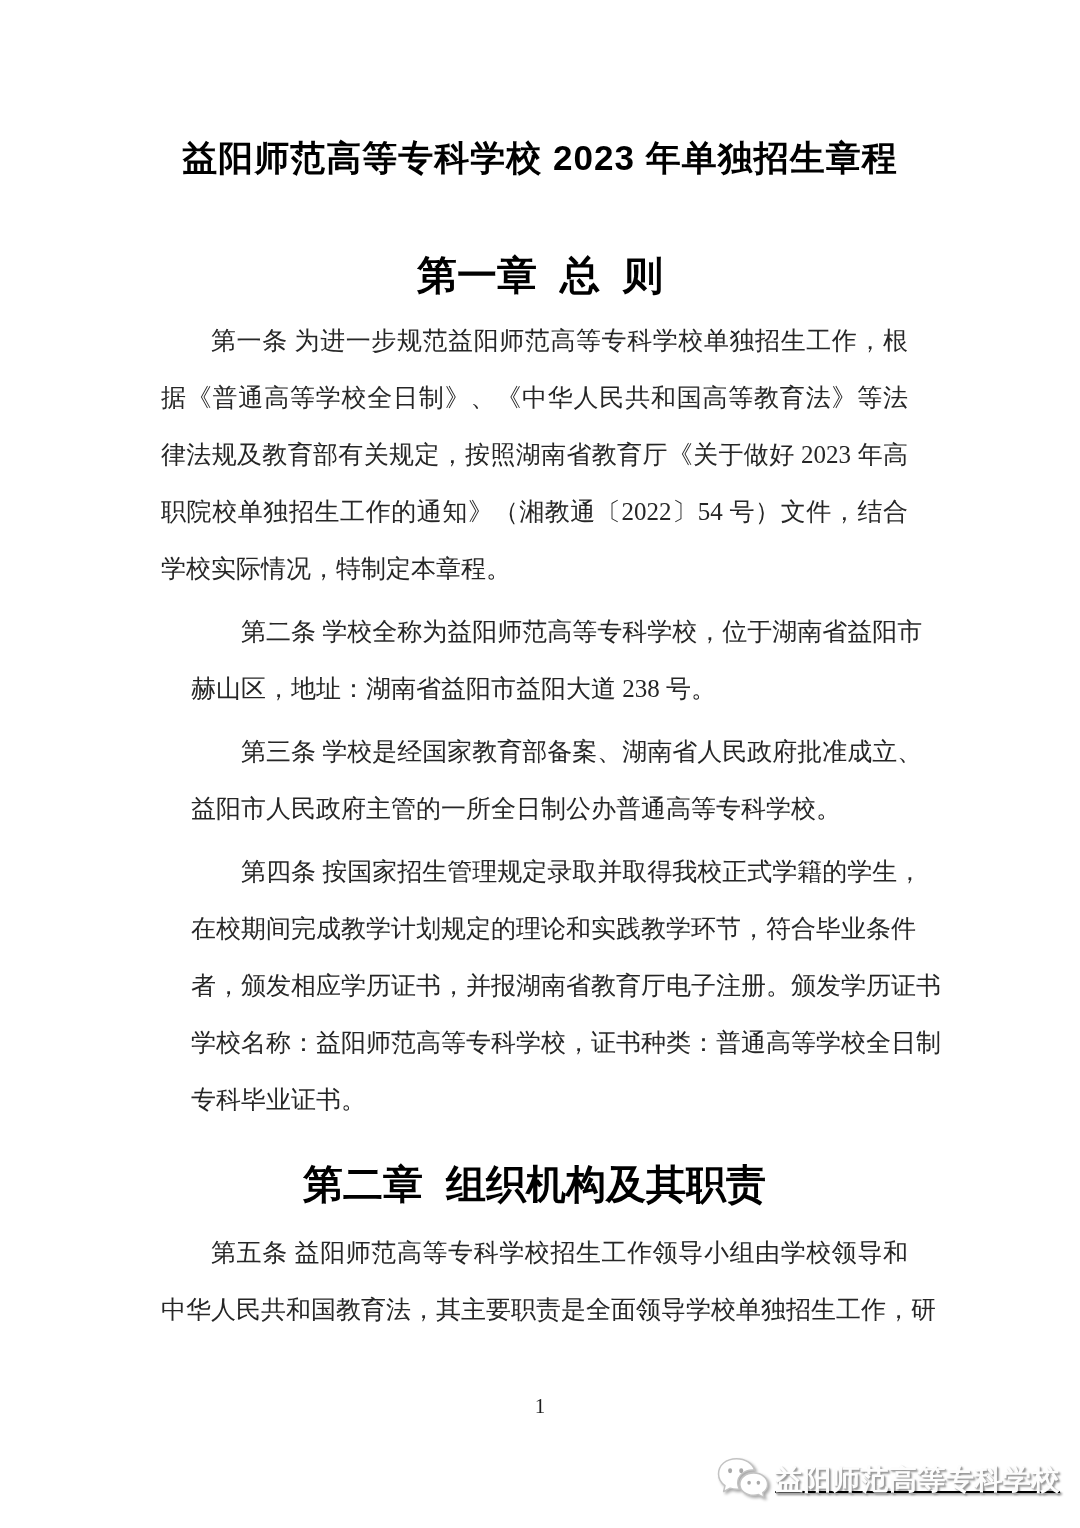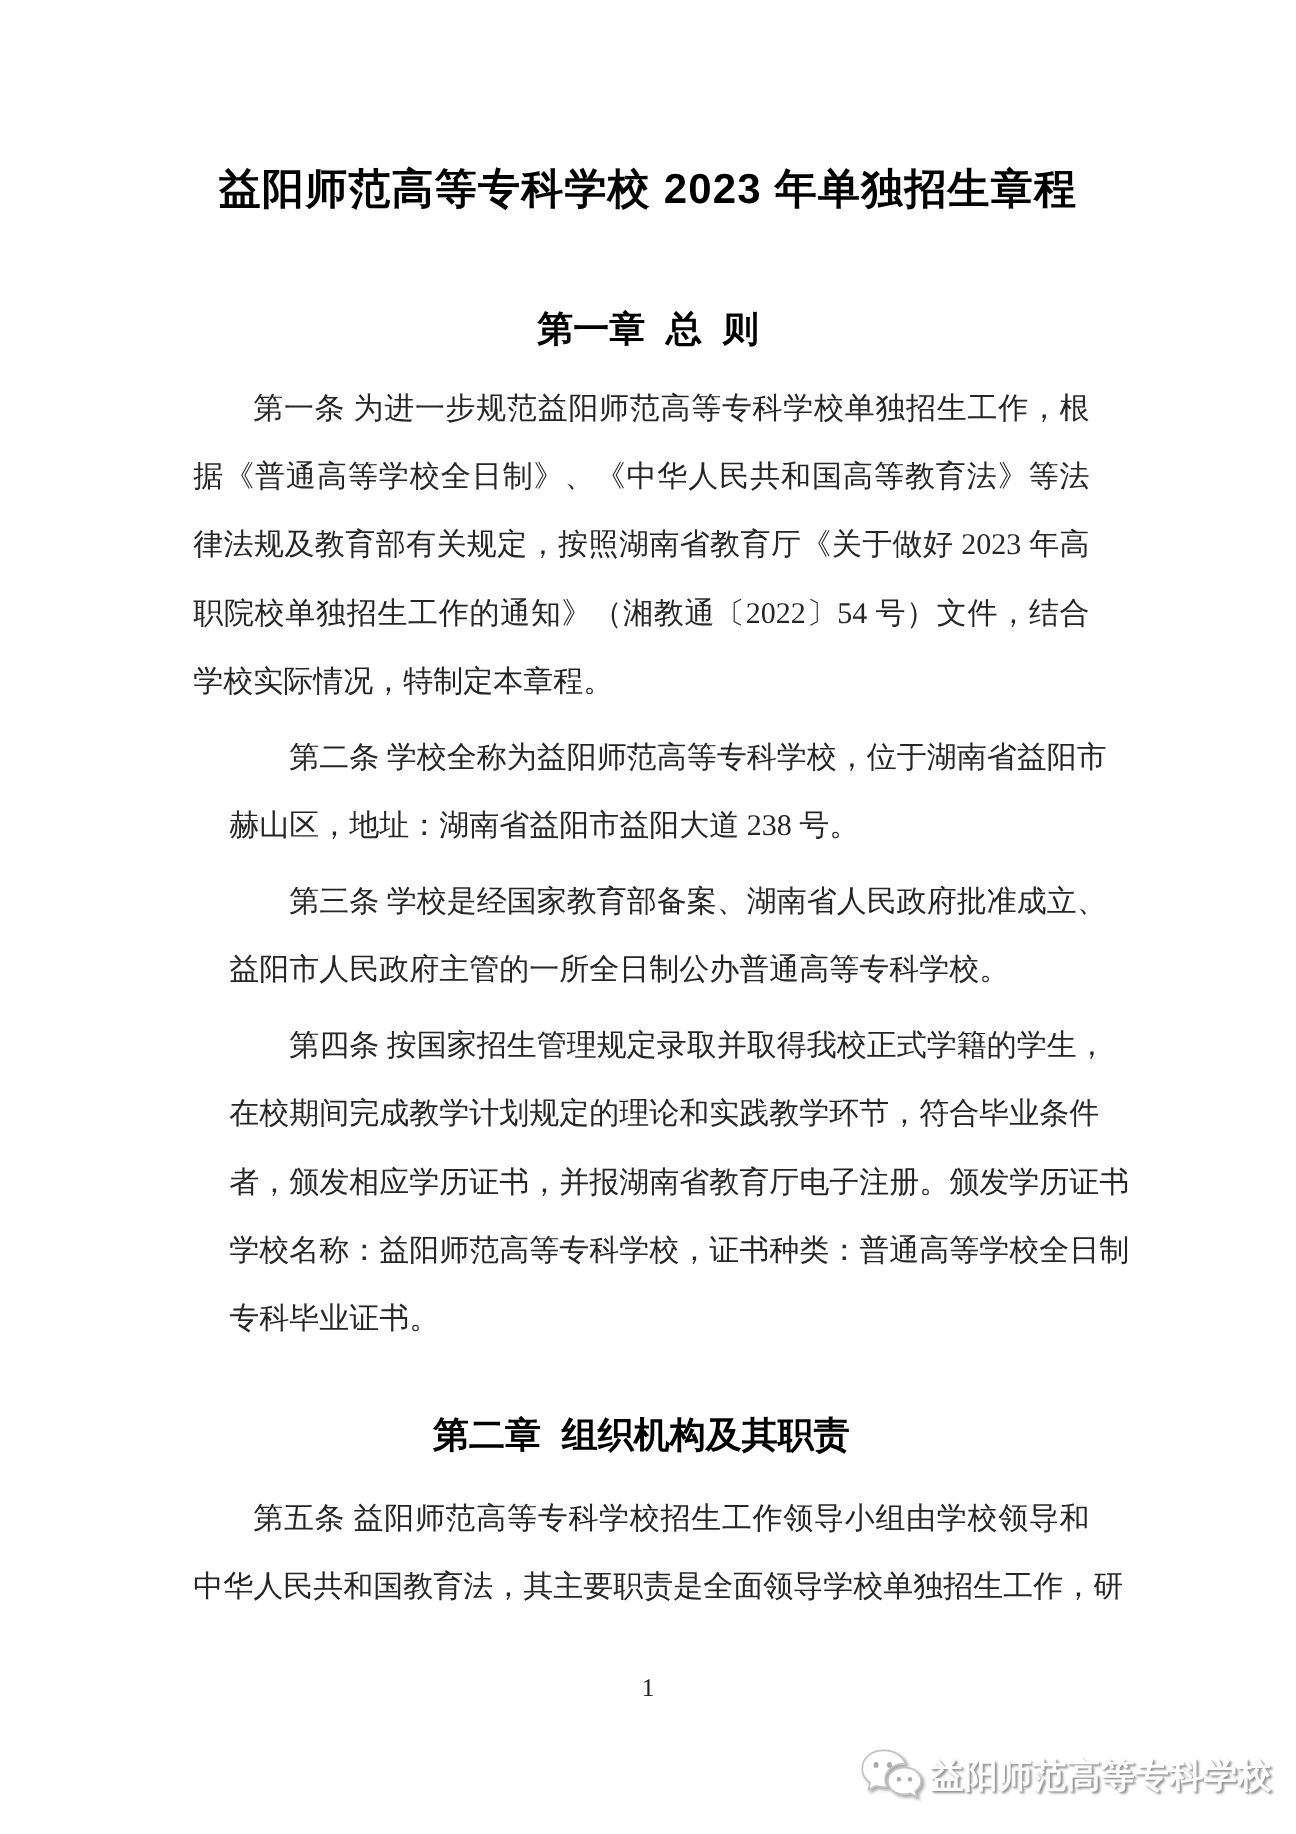--- a/index.html
+++ b/index.html
@@ -29,21 +29,21 @@
     line-height: 44px;
     letter-spacing: 1px;
     color: #000000;
   }
   .chapter-heading {
     margin: 0;
     text-align: center;
     font-family: "Liberation Sans", "DejaVu Sans", sans-serif;
     font-weight: bold;
     color: #000000;
-    font-size: 30px;
+    font-size: 40px;
     word-spacing: 0.3em;
   }
   .heading-1 {
     position: absolute;
     top: 256px;
     left: 0;
     width: 1080px;
     line-height: 38px;
   }
   .body-block {
@@ -69,21 +69,21 @@
     white-space: nowrap;
   }
   .line.first {
     text-indent: 2em;
   }
   .line.last {
     text-align-last: left;
   }
   .heading-2 {
     line-height: 40px;
-    margin-top: 49px;
+    margin-top: 36px;
   }
   .para-after-heading {
     margin-top: 20px;
   }
   .page-number {
     position: absolute;
     top: 1394px;
     left: 0;
     width: 1080px;
     text-align: center;
@@ -93,20 +93,21 @@
     font-family: "Liberation Serif", "DejaVu Serif", serif;
   }
   .watermark {
     position: absolute;
     top: 1453px;
     right: 32px;
     height: 54px;
     display: flex;
     align-items: center;
     gap: 3px;
+    text-decoration: underline;
   }
   .watermark-icon {
     width: 56px;
     height: 50px;
     filter: drop-shadow(2px 2px 1.5px #a8a8a8);
   }
   .watermark-label {
     font-family: "Liberation Sans", "DejaVu Sans", sans-serif;
     font-weight: bold;
     font-size: 28px;

